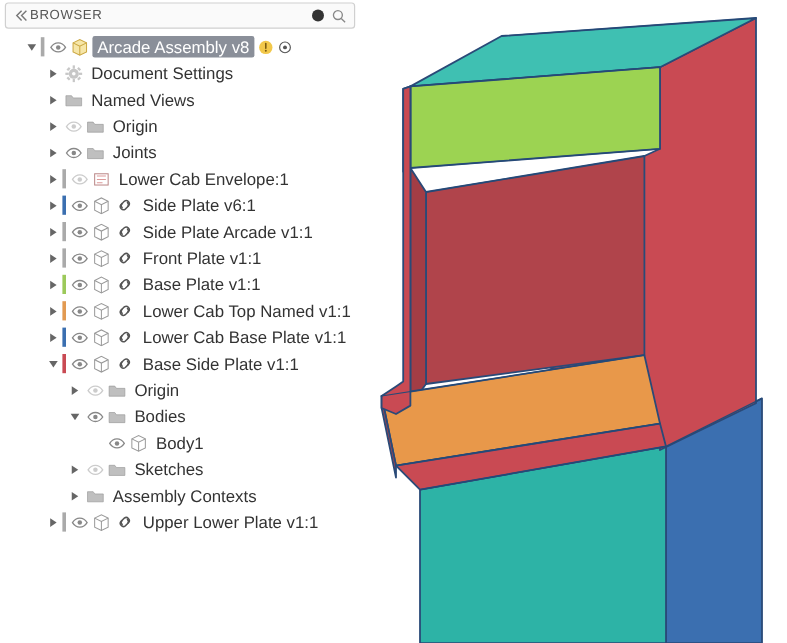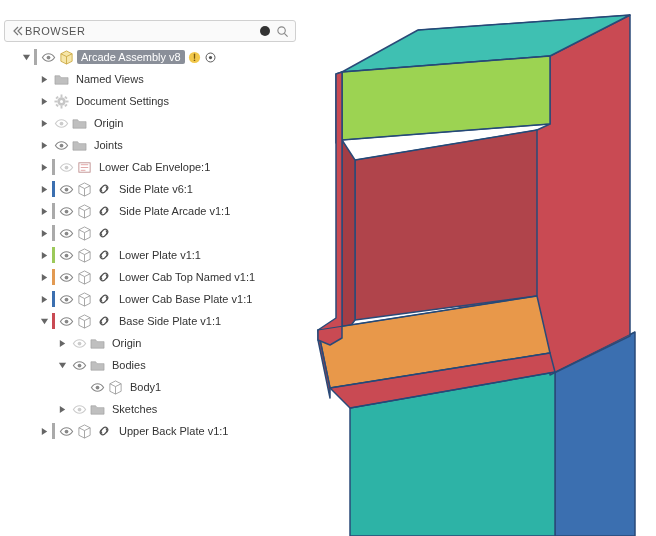--- a/index.html
+++ b/index.html
@@ -1,23 +1,23 @@
 <!DOCTYPE html>
 <html><head>
 <meta charset="utf-8">
 <style>
   * { box-sizing: border-box; margin: 0; padding: 0; }
   body { font-family: Arial, sans-serif; font-size: 12px; color: #333; background: #fff; width: 656px; height: 536px; position: relative; overflow: hidden; }
   .panel { width: 300px; height: 536px; position: absolute; left: 0; top: 0; background: #fff; }
-  .panel-header { height: 22px; display: flex; align-items: center; padding: 0 6px; background: #fafafa; border: 1px solid #d0d0d0; border-radius: 3px; margin: 20px 4px 4px 4px; }
+  .panel-header { height: 22px; display: flex; align-items: center; padding: 0 6px; background: #fafafa; border: 1px solid #d0d0d0; border-radius: 3px; margin: 2px 4px 4px 4px; }
   .panel-header .dchev { width: 14px; display:flex; justify-content:center; }
   .panel-header .title { flex: 1; font-size: 11px; color: #555; letter-spacing: 0.5px; }
   .panel-header .dot { width: 10px; height: 10px; border-radius: 50%; background: #333; margin-right: 6px; }
   .tree { padding-left: 4px; }
-  .row { display: flex; align-items: center; height: 22px; font-size: 11px; color: #333; white-space: nowrap; }
+  .row { display: flex; align-items: center; height: 22px; font-size: 14px; color: #333; white-space: nowrap; }
   .row .chev { width: 16px; display: flex; justify-content: center; align-items: center; cursor: pointer; }
   .row .swatch { width: 3px; height: 16px; margin-right: 2px; }
   .row .eye { width: 18px; display:flex; justify-content:center; align-items:center; }
   .row .icon { width: 18px; height:18px; display:flex; justify-content:center; align-items:center; margin-right: 2px; }
   .row .icon2 { width: 18px; height:18px; display:flex; justify-content:center; align-items:center; margin-right: 2px; }
   .row .label { padding: 1px 4px; }
   .row.root .label { background: #8a8f99; color: #fff; border-radius: 2px; font-weight: 500; }
   .spacer { display:inline-block; }
   .viewport { position: absolute; left: 300px; top: 0; width: 356px; height: 536px; }
   svg { display: block; }
@@ -144,48 +144,48 @@
 
     <div class="row">
       <span class="spacer" style="width:32px"></span>
       <span class="chev">
           <svg width="9" height="9">
             <use href="#sym-chev-right"></use>
           </svg>
         </span>
       <span class="icon">
           <svg width="15" height="15">
+            <use href="#sym-gear"></use>
+          </svg>
+        </span>
+      <span class="label">Document Settings</span>
+    </div>
+
+    <div class="row">
+      <span class="spacer" style="width:32px"></span>
+      <span class="chev">
+          <svg width="9" height="9">
+            <use href="#sym-chev-right"></use>
+          </svg>
+        </span>
+      <span class="icon">
+          <svg width="15" height="15">
             <use href="#sym-folder"></use>
           </svg>
         </span>
       <span class="label">Named Views</span>
     </div>
 
     <div class="row">
       <span class="spacer" style="width:32px"></span>
       <span class="chev">
           <svg width="9" height="9">
             <use href="#sym-chev-right"></use>
           </svg>
         </span>
-      <span class="icon">
-          <svg width="15" height="15">
-            <use href="#sym-gear"></use>
-          </svg>
-        </span>
-      <span class="label">Document Settings</span>
-    </div>
-
-    <div class="row">
-      <span class="spacer" style="width:32px"></span>
-      <span class="chev">
-          <svg width="9" height="9">
-            <use href="#sym-chev-right"></use>
-          </svg>
-        </span>
       <span class="eye">
           <svg width="15" height="15">
             <use href="#sym-eye-off"></use>
           </svg>
         </span>
       <span class="icon">
           <svg width="15" height="15">
             <use href="#sym-folder"></use>
           </svg>
         </span>
@@ -302,20 +302,21 @@
       <span class="icon">
           <svg width="15" height="15">
             <use href="#sym-cube"></use>
           </svg>
         </span>
       <span class="icon2">
           <svg width="14" height="14">
             <use href="#sym-link"></use>
           </svg>
         </span>
+      <span class="label">Front Plate v1:1</span>
     </div>
 
     <div class="row">
       <span class="spacer" style="width:32px"></span>
       <span class="chev">
           <svg width="9" height="9">
             <use href="#sym-chev-right"></use>
           </svg>
         </span>
       <span class="swatch" style="background:#9cc95a"></span>
@@ -327,21 +328,21 @@
       <span class="icon">
           <svg width="15" height="15">
             <use href="#sym-cube"></use>
           </svg>
         </span>
       <span class="icon2">
           <svg width="14" height="14">
             <use href="#sym-link"></use>
           </svg>
         </span>
-      <span class="label">Lower Plate v1:1</span>
+      <span class="label">Base Plate v1:1</span>
     </div>
 
     <div class="row">
       <span class="spacer" style="width:32px"></span>
       <span class="chev">
           <svg width="9" height="9">
             <use href="#sym-chev-right"></use>
           </svg>
         </span>
       <span class="swatch" style="background:#e29a52"></span>
@@ -483,20 +484,34 @@
           </svg>
         </span>
       <span class="icon">
           <svg width="15" height="15">
             <use href="#sym-folder"></use>
           </svg>
         </span>
       <span class="label">Sketches</span>
     </div>
 
+    <div class="row">
+      <span class="spacer" style="width:50px"></span>
+      <span class="chev">
+          <svg width="9" height="9">
+            <use href="#sym-chev-right"></use>
+          </svg>
+        </span>
+      <span class="icon">
+          <svg width="15" height="15">
+            <use href="#sym-folder"></use>
+          </svg>
+        </span>
+      <span class="label">Assembly Contexts</span>
+    </div>
 
 
     <div class="row">
       <span class="spacer" style="width:32px"></span>
       <span class="chev">
           <svg width="9" height="9">
             <use href="#sym-chev-right"></use>
           </svg>
         </span>
       <span class="swatch" style="background:#aaa"></span>
@@ -508,21 +523,21 @@
       <span class="icon">
           <svg width="15" height="15">
             <use href="#sym-cube"></use>
           </svg>
         </span>
       <span class="icon2">
           <svg width="14" height="14">
             <use href="#sym-link"></use>
           </svg>
         </span>
-      <span class="label">Upper Back Plate v1:1</span>
+      <span class="label">Upper Lower Plate v1:1</span>
     </div>
 
   </div>
 </div>
 
 <div class="viewport">
 <svg width="356" height="536" viewBox="0 0 356 536">
   <g stroke="#2a4a78" stroke-width="1.5" stroke-linejoin="round">
 
     <polygon points="255,372 335,332 335,536 255,536" fill="#3b6fb0"></polygon>

